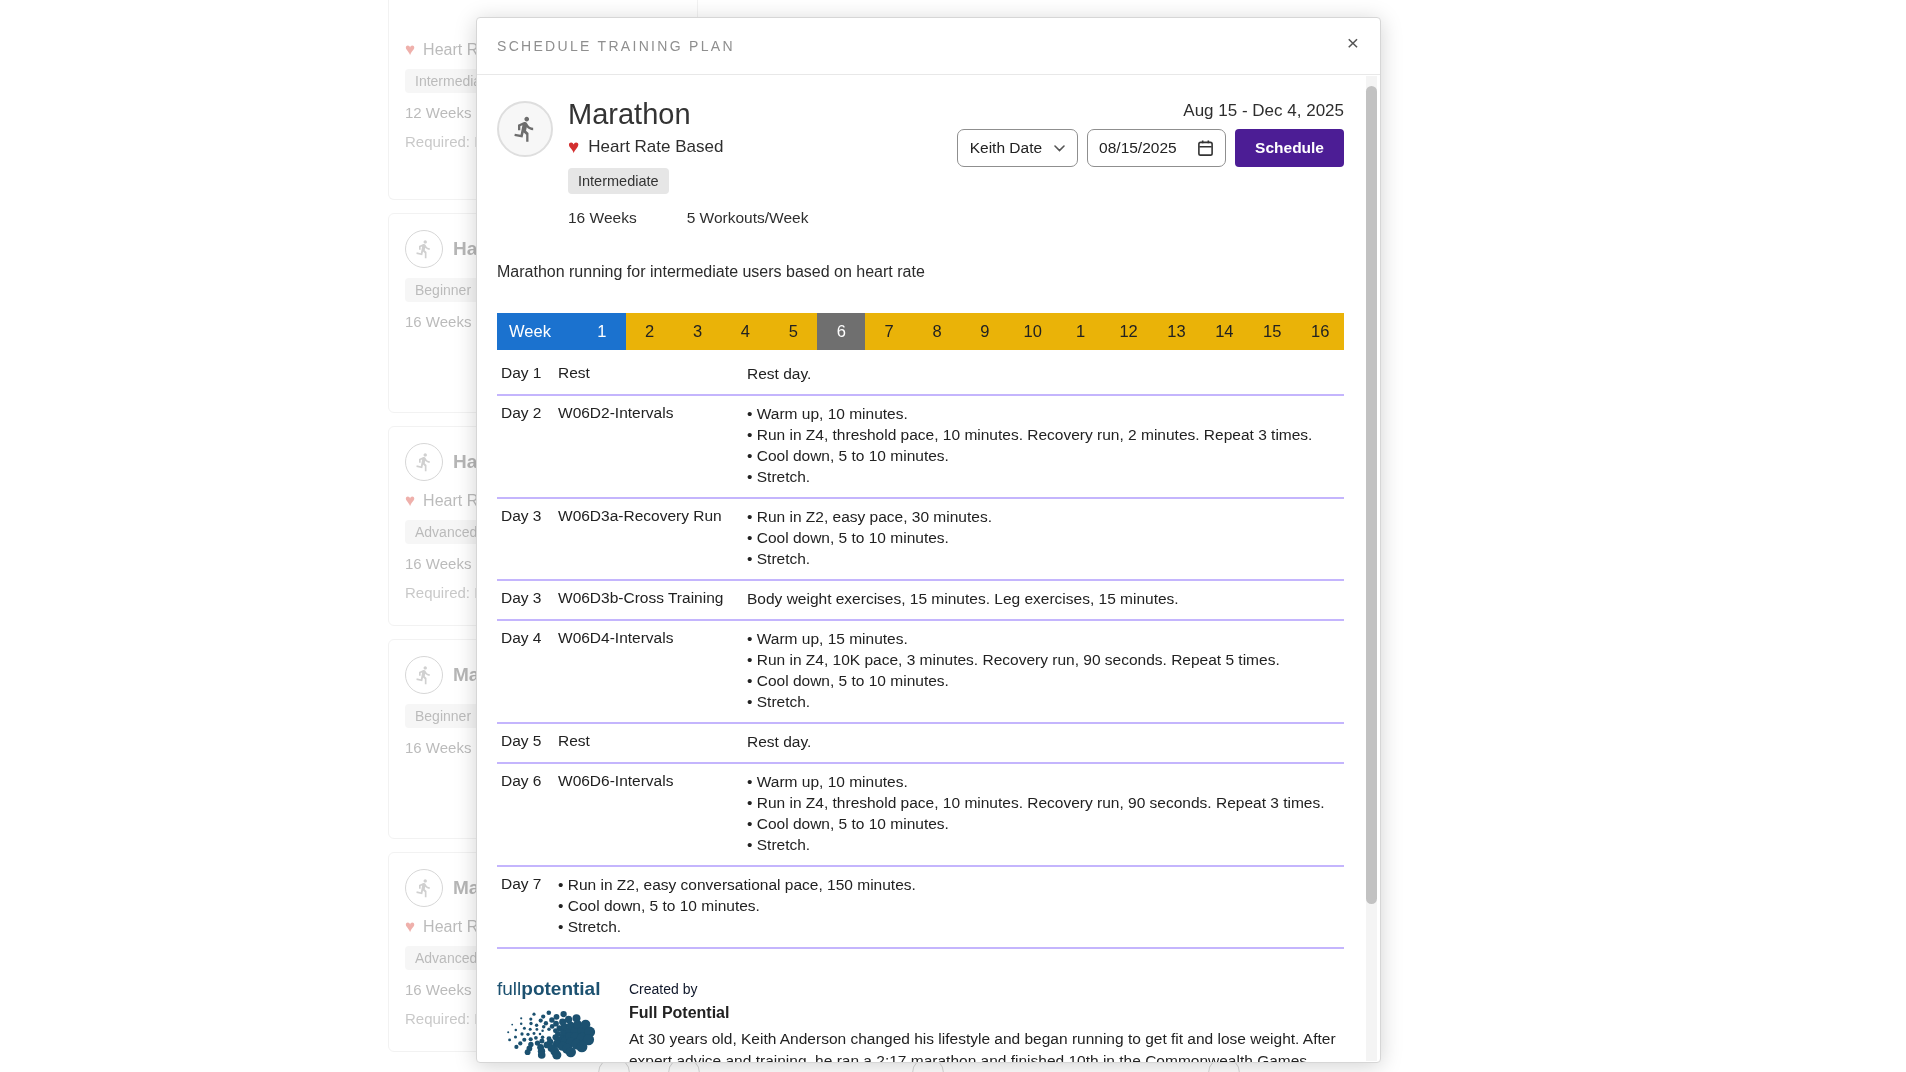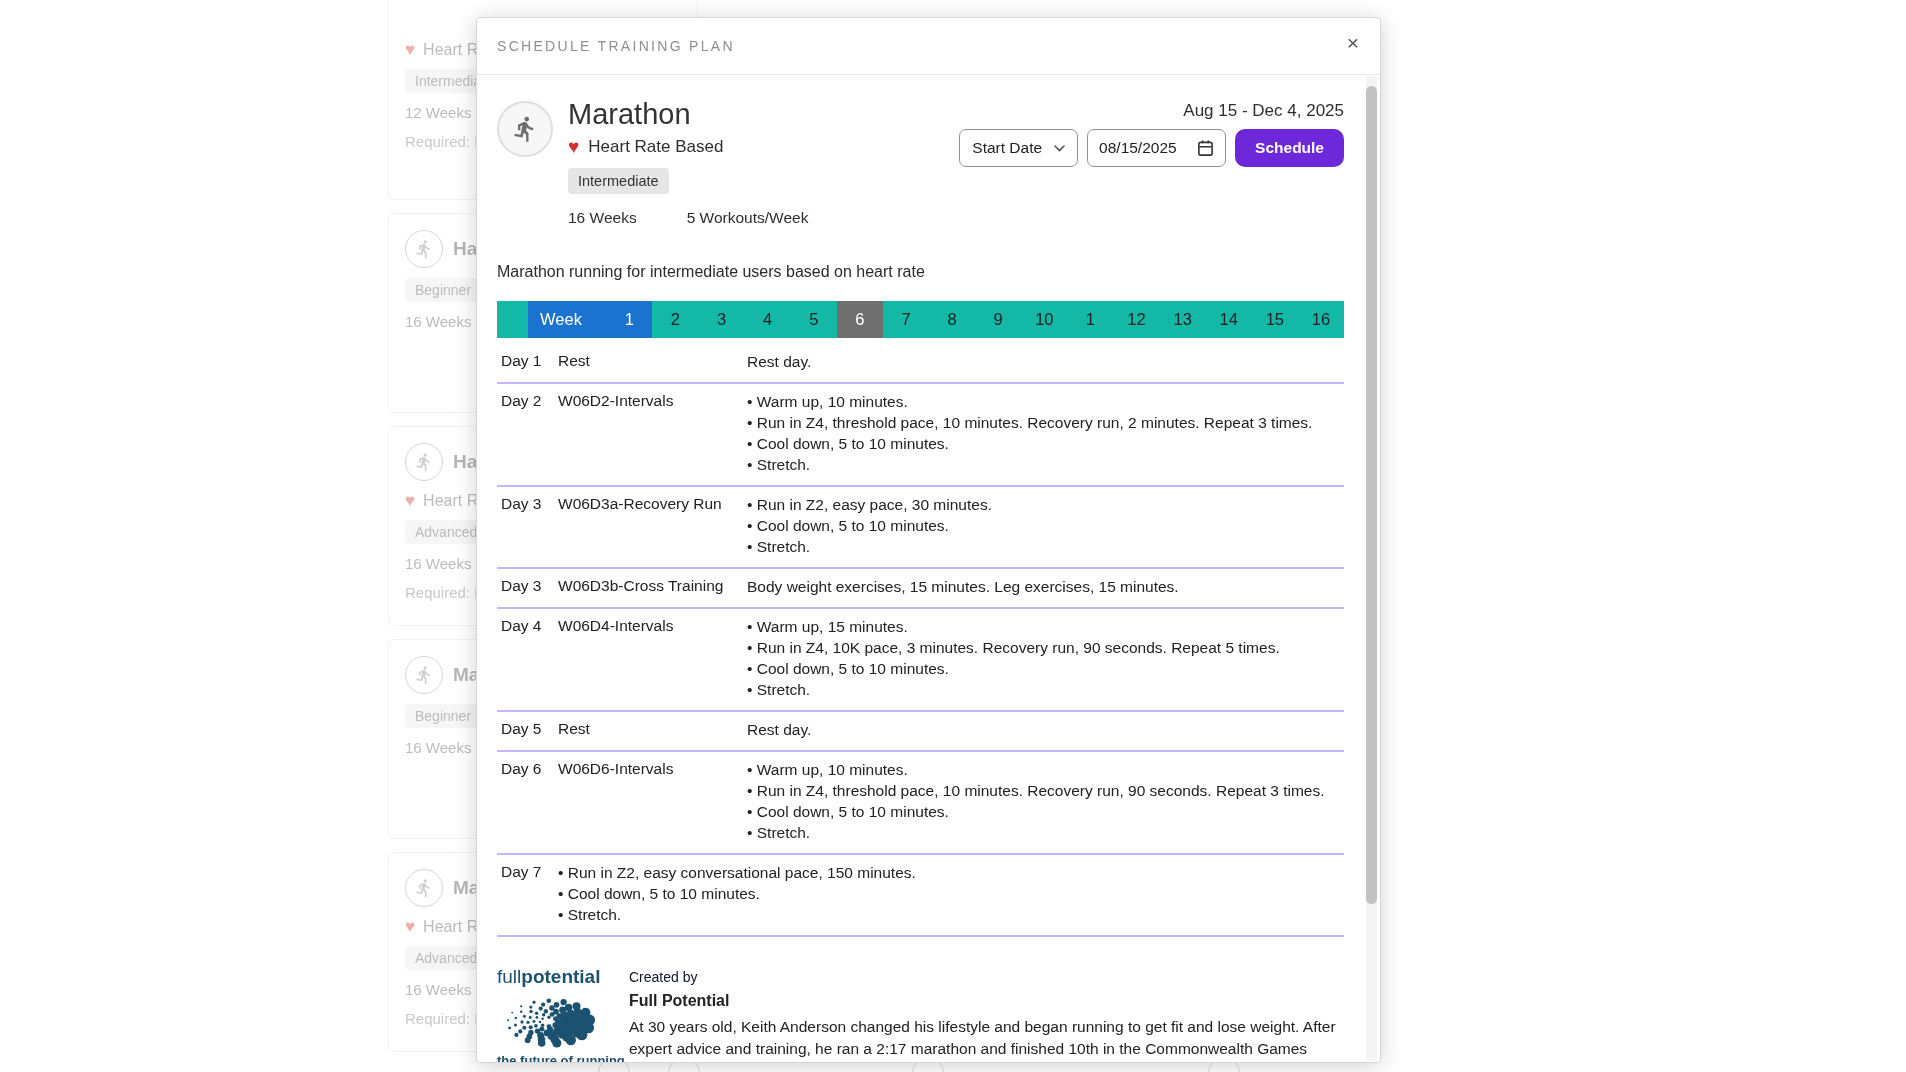--- a/index.html
+++ b/index.html
@@ -50,27 +50,27 @@
   .plan-meta { display:flex; gap:50px; margin-top:15px; font-size:15.5px; color:#2e2e2e; }
 
   .right-col { margin-left:auto; display:flex; flex-direction:column; align-items:flex-end; padding-top:2px; }
   .date-range { font-size:17px; color:#2e2e2e; }
   .controls { display:flex; gap:9px; margin-top:8px; }
   .sel-box { height:38px; border:1px solid #8f8f8f; border-radius:7px; background:#fff;
     display:flex; align-items:center; gap:12px; padding:0 12px; font-size:15.5px; color:#222; cursor:pointer; }
   .date-box { height:38px; width:139px; border:1px solid #8f8f8f; border-radius:7px; background:#fff;
     display:flex; align-items:center; justify-content:space-between; padding:0 11px;
     font-size:15.5px; color:#222; cursor:text; }
-  .schedule-btn { height:38px; background:#6d28d9; color:#fff; border:none; border-radius:10px;
+  .schedule-btn { height:38px; background:#4c1d95; color:#fff; border:none; border-radius:4px;
     font-weight:700; font-size:15.5px; padding:0 20px; cursor:pointer;
     font-family:"Liberation Sans","DejaVu Sans",sans-serif; }
 
   .description { margin-top:36px; font-size:16px; color:#2b2b2b; }
 
-  .weekbar { margin-top:20px; height:37px; display:flex; background:#14b8a6;padding-left:31px; }
+  .weekbar { margin-top:32px; height:37px; display:flex; background:#eab308; }
   .wlabel { background:#1b72cf; color:#fff; width:81px; display:flex; align-items:center;
     padding-left:12px; font-size:16.5px; }
   .wtab { width:48px; display:flex; align-items:center; justify-content:center;
     font-size:16.5px; color:#222; cursor:pointer; }
   .wtab.sel { background:#1b72cf; color:#fff; }
   .wtab.viewed { background:#6f6f6f; color:#fff; }
 
   .plan-table { margin-top:6px; }
   .trow { display:flex; padding:8px 0 9px 4px; border-bottom:2px solid #c4b5fd;
     font-size:15.5px; color:#222; }
@@ -224,21 +224,21 @@
         <div class="plan-meta">
           <span>16 Weeks</span>
           <span>5 Workouts/Week</span>
         </div>
       </div>
 
       <div class="right-col">
         <div class="date-range">Aug 15 - Dec 4, 2025</div>
         <div class="controls">
           <div class="sel-box">
-            <span>Start Date</span>
+            <span>Keith Date</span>
             <svg width="11" height="7" viewBox="0 0 11 7">
               <path d="M1 1l4.5 4.5L10 1" stroke="#555" stroke-width="1.6" fill="none" stroke-linecap="round"></path>
             </svg>
           </div>
           <div class="date-box">
             <span>08/15/2025</span>
             <svg width="17" height="18" viewBox="0 0 18 19">
               <rect x="2" y="3.5" width="14" height="13.5" rx="1.8" stroke="#333" stroke-width="1.7" fill="none"></rect>
               <path d="M2.5 8.2h13" stroke="#333" stroke-width="1.7"></path>
               <path d="M6 1.5v3M12 1.5v3" stroke="#333" stroke-width="1.7"></path>

